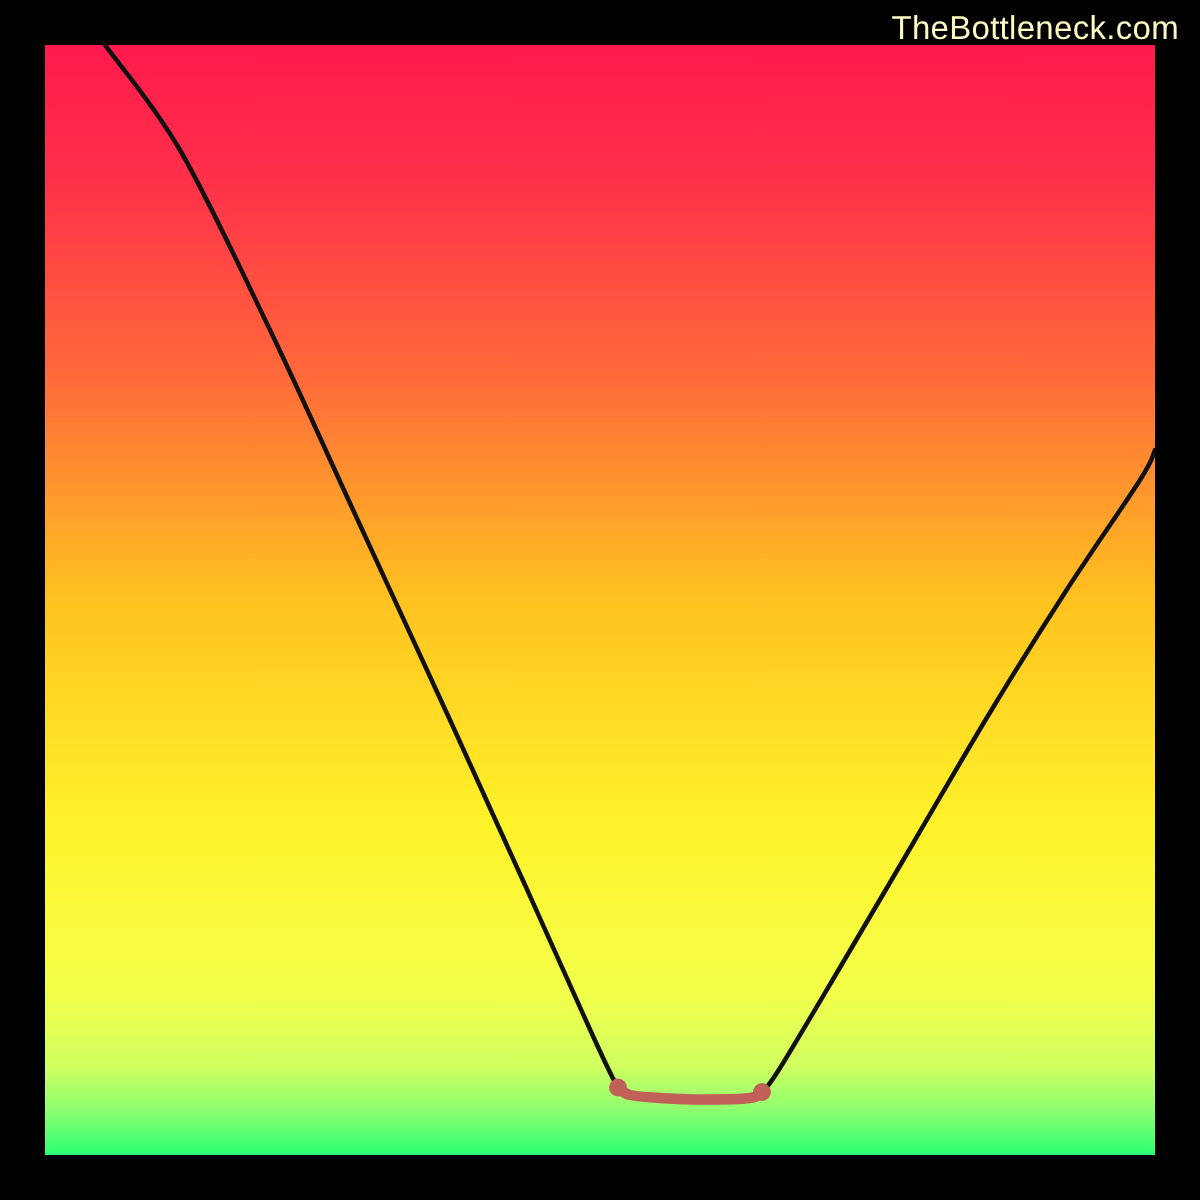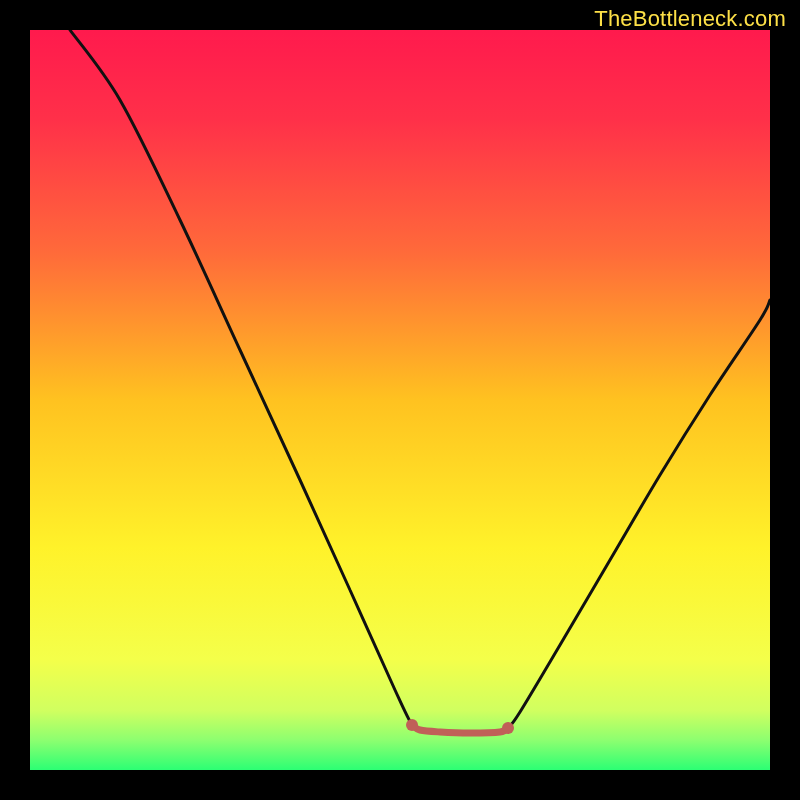--- a/index.html
+++ b/index.html
@@ -14,21 +14,21 @@
   .frame {
     position: relative;
     width: 800px;
     height: 800px;
     background: #000;
   }
   .watermark {
     position: absolute;
     top: 6px;
     right: 14px;
-    color: #fde047;
+    color: #fef9c3;
     font-size: 22px;
     font-weight: 400;
     z-index: 10;
     letter-spacing: 0.2px;
   }
   svg {
     position: absolute;
     inset: 0;
   }
 </style>

